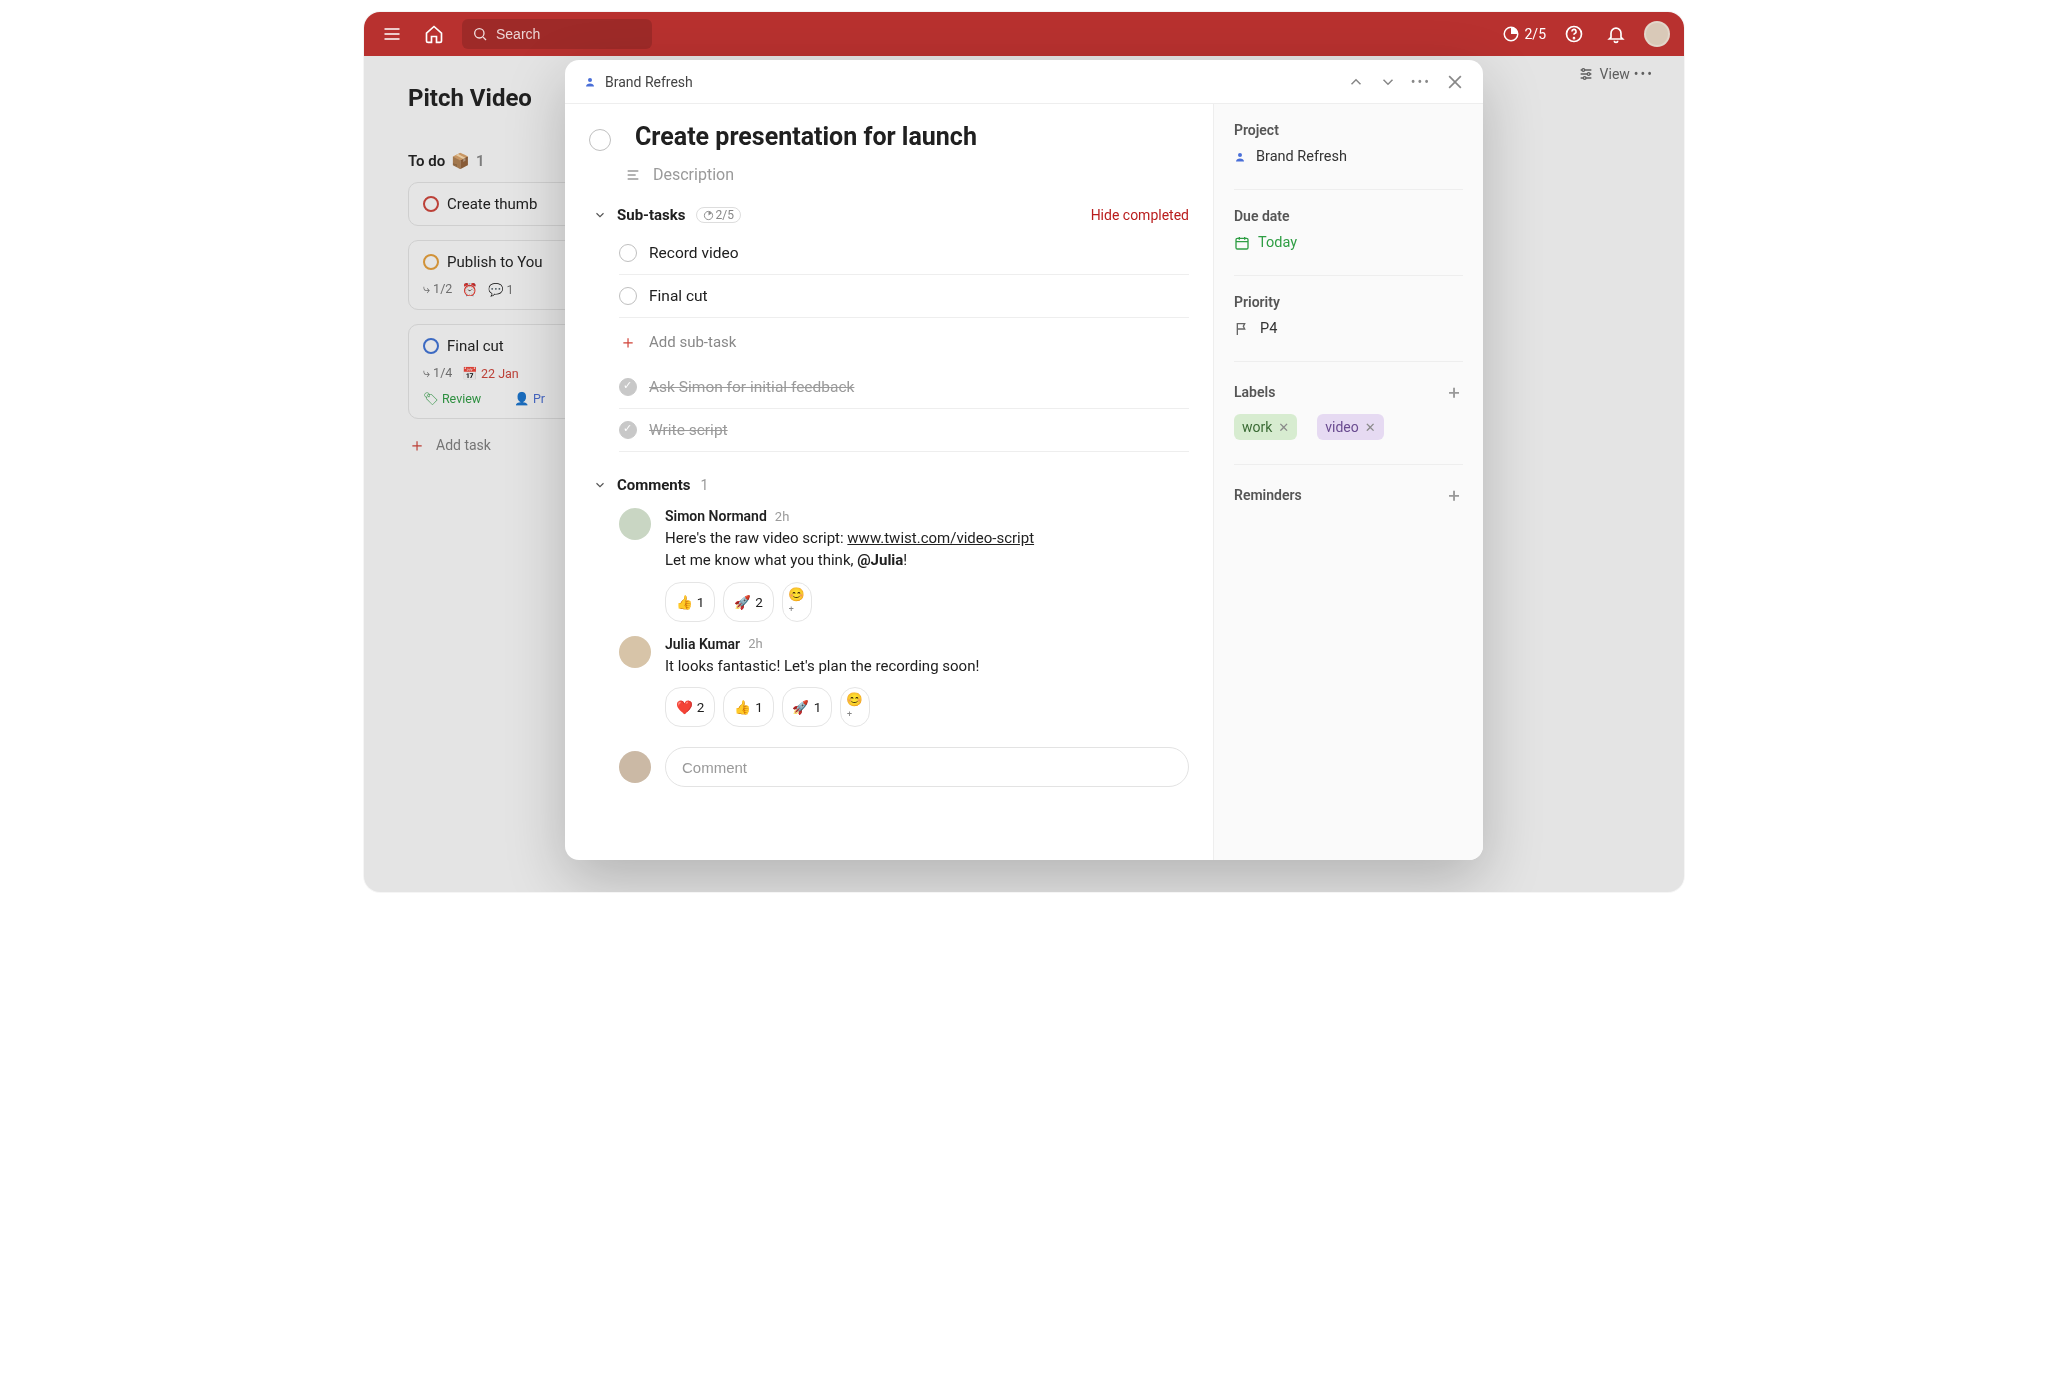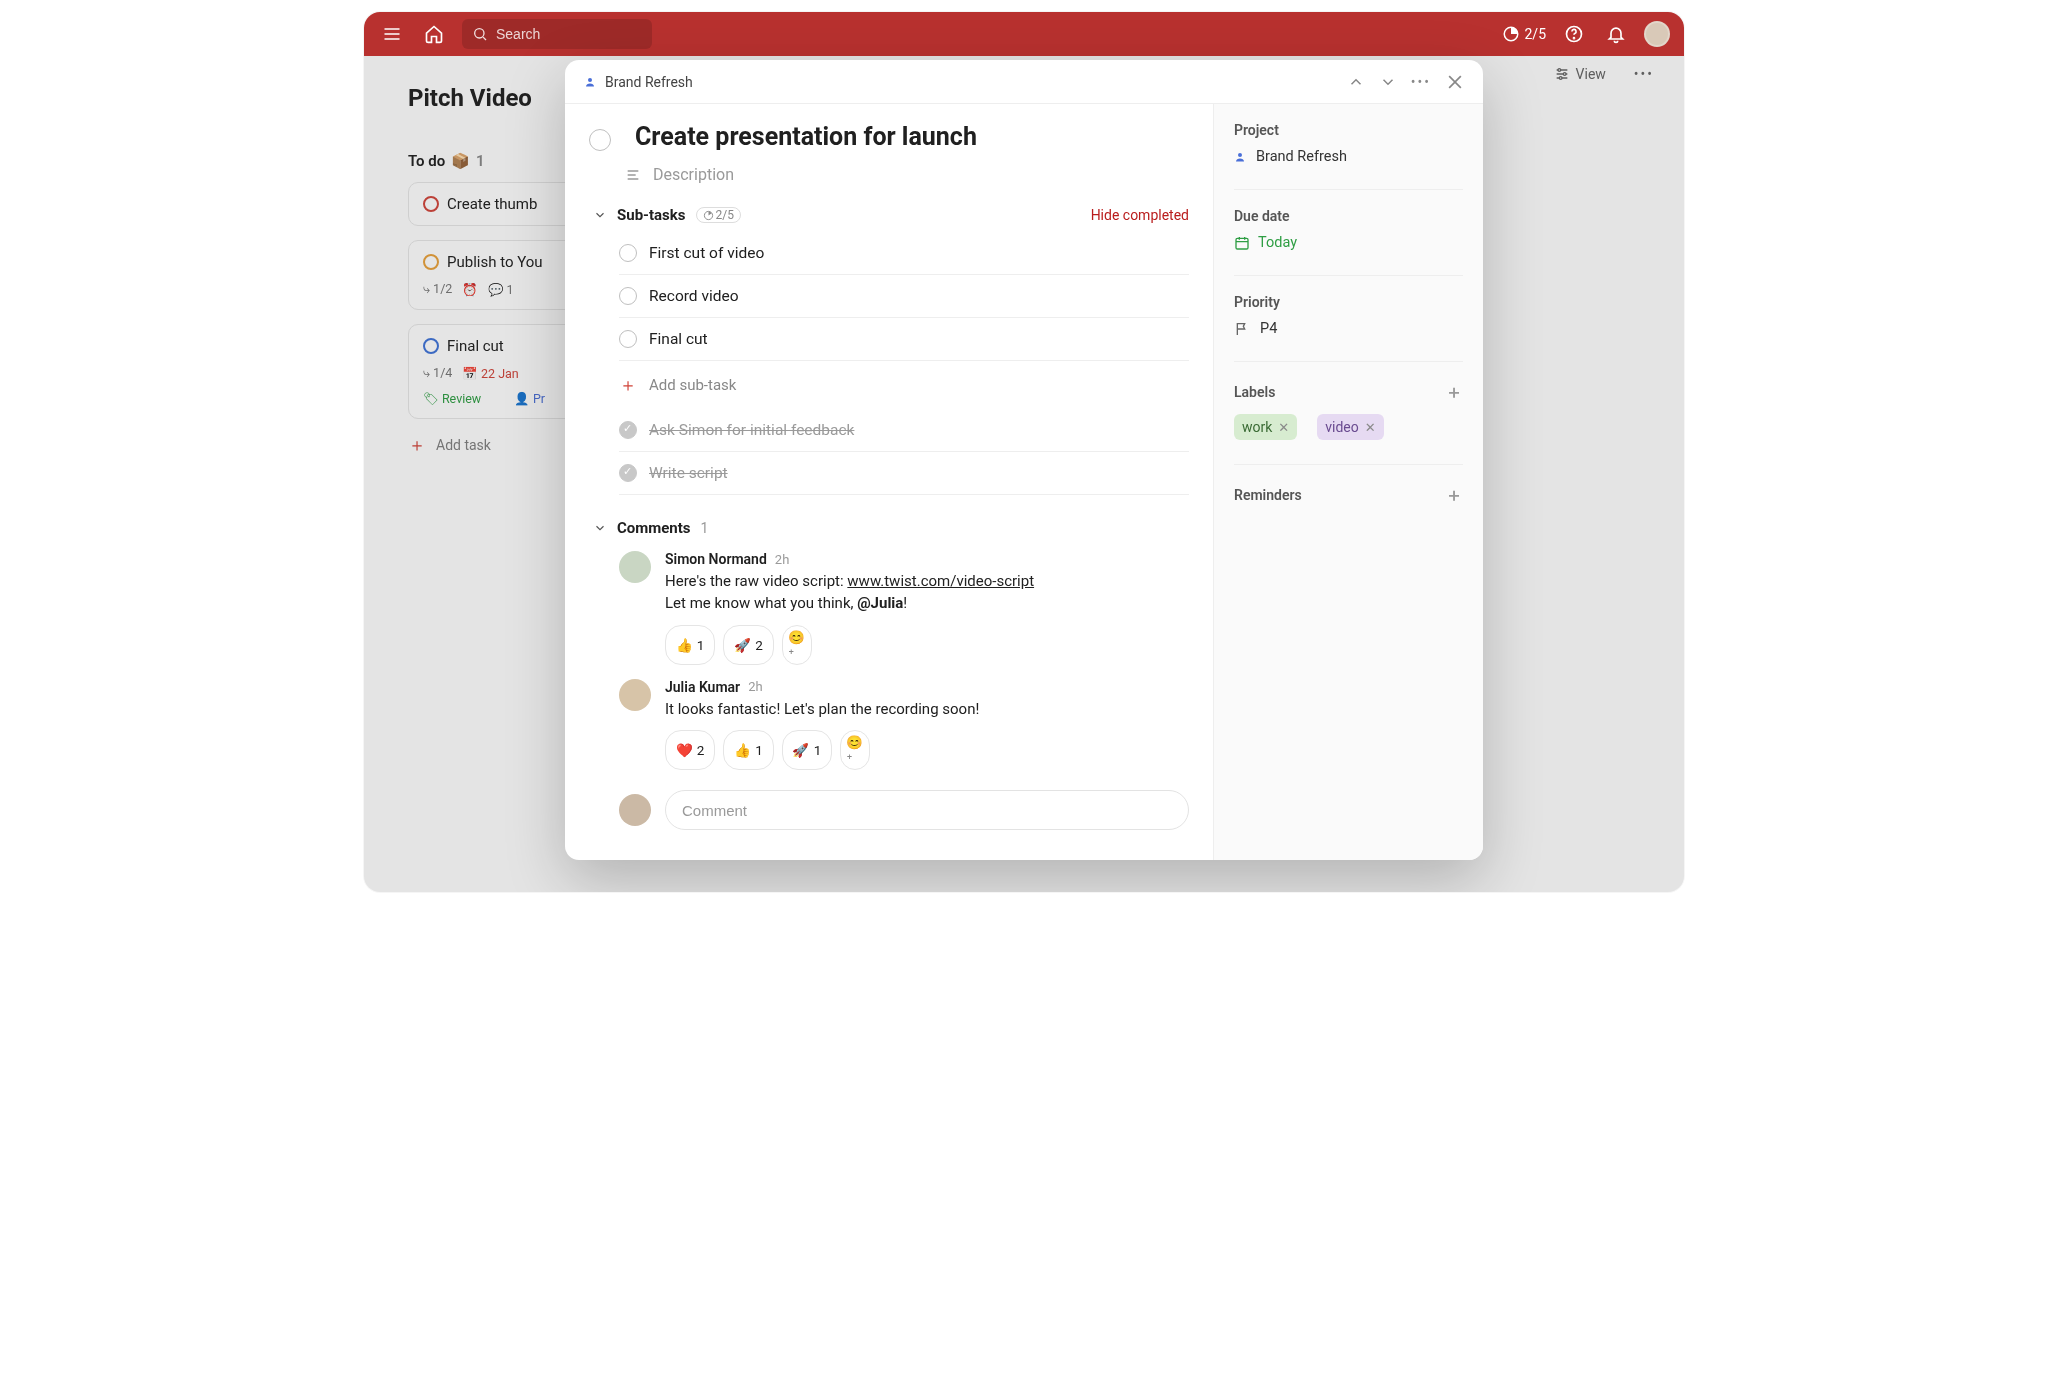--- a/index.html
+++ b/index.html
@@ -75,21 +75,21 @@
       padding: 12px 14px; margin-bottom: 14px; width: 280px;
     }
     .bg-card .row1 { display:flex; align-items:center; gap:8px; font-size:15px; }
     .bg-card .meta { display:flex; align-items:center; gap:10px; margin-top:10px; color:#777; font-size:12.5px;}
     .circ { width:16px; height:16px; border-radius:50%; border:2px solid #888; display:inline-block;}
     .circ.red{border-color:#d1453b;}
     .circ.orange{border-color:#e9a13b;}
     .circ.blue{border-color:#3f73d8;}
     .add-task { display:flex; align-items:center; gap:10px; color:#808080; margin-top:6px;}
     .plus-red{color:#d1453b; font-size:18px;}
-    .bg-right-tools{ position:absolute; right:30px; top:10px; display:flex; align-items:center; gap:28px; color:#666;}
+    .bg-right-tools{ position:absolute; right:30px; top:10px; display:flex; align-items:center; gap:4px; color:#666;}
     
     .modal {
       position: absolute;
       top: 48px; left: 50%; transform: translateX(-50%);
       width: 918px; height: 800px;
       background: #fff;
       border-radius: 14px;
       box-shadow: 0 20px 60px rgba(0,0,0,.22);
       display: flex; flex-direction: column;
       overflow: hidden;
@@ -326,24 +326,20 @@
                 <path d="M12 3A9 9 0 0 1 19 7L12 12Z" fill="#888"></path>
               </svg>
             <span>2/5</span>
           </span>
           <span class="hide-completed">Hide completed</span>
         </div>
 
         <div class="subtask-list" id="subtask-list">
             <div class="subtask">
               <span class="sub-circ"></span>
-              <span class="sub-text">First cut of video</span>
-            </div>
-            <div class="subtask">
-              <span class="sub-circ"></span>
               <span class="sub-text">Record video</span>
             </div>
             <div class="subtask">
               <span class="sub-circ"></span>
               <span class="sub-text">Final cut</span>
             </div>
             <div class="add-sub">
               <span style="color:#d1453b;font-size:18px;">＋</span>
               <span>Add sub-task</span>
             </div>

